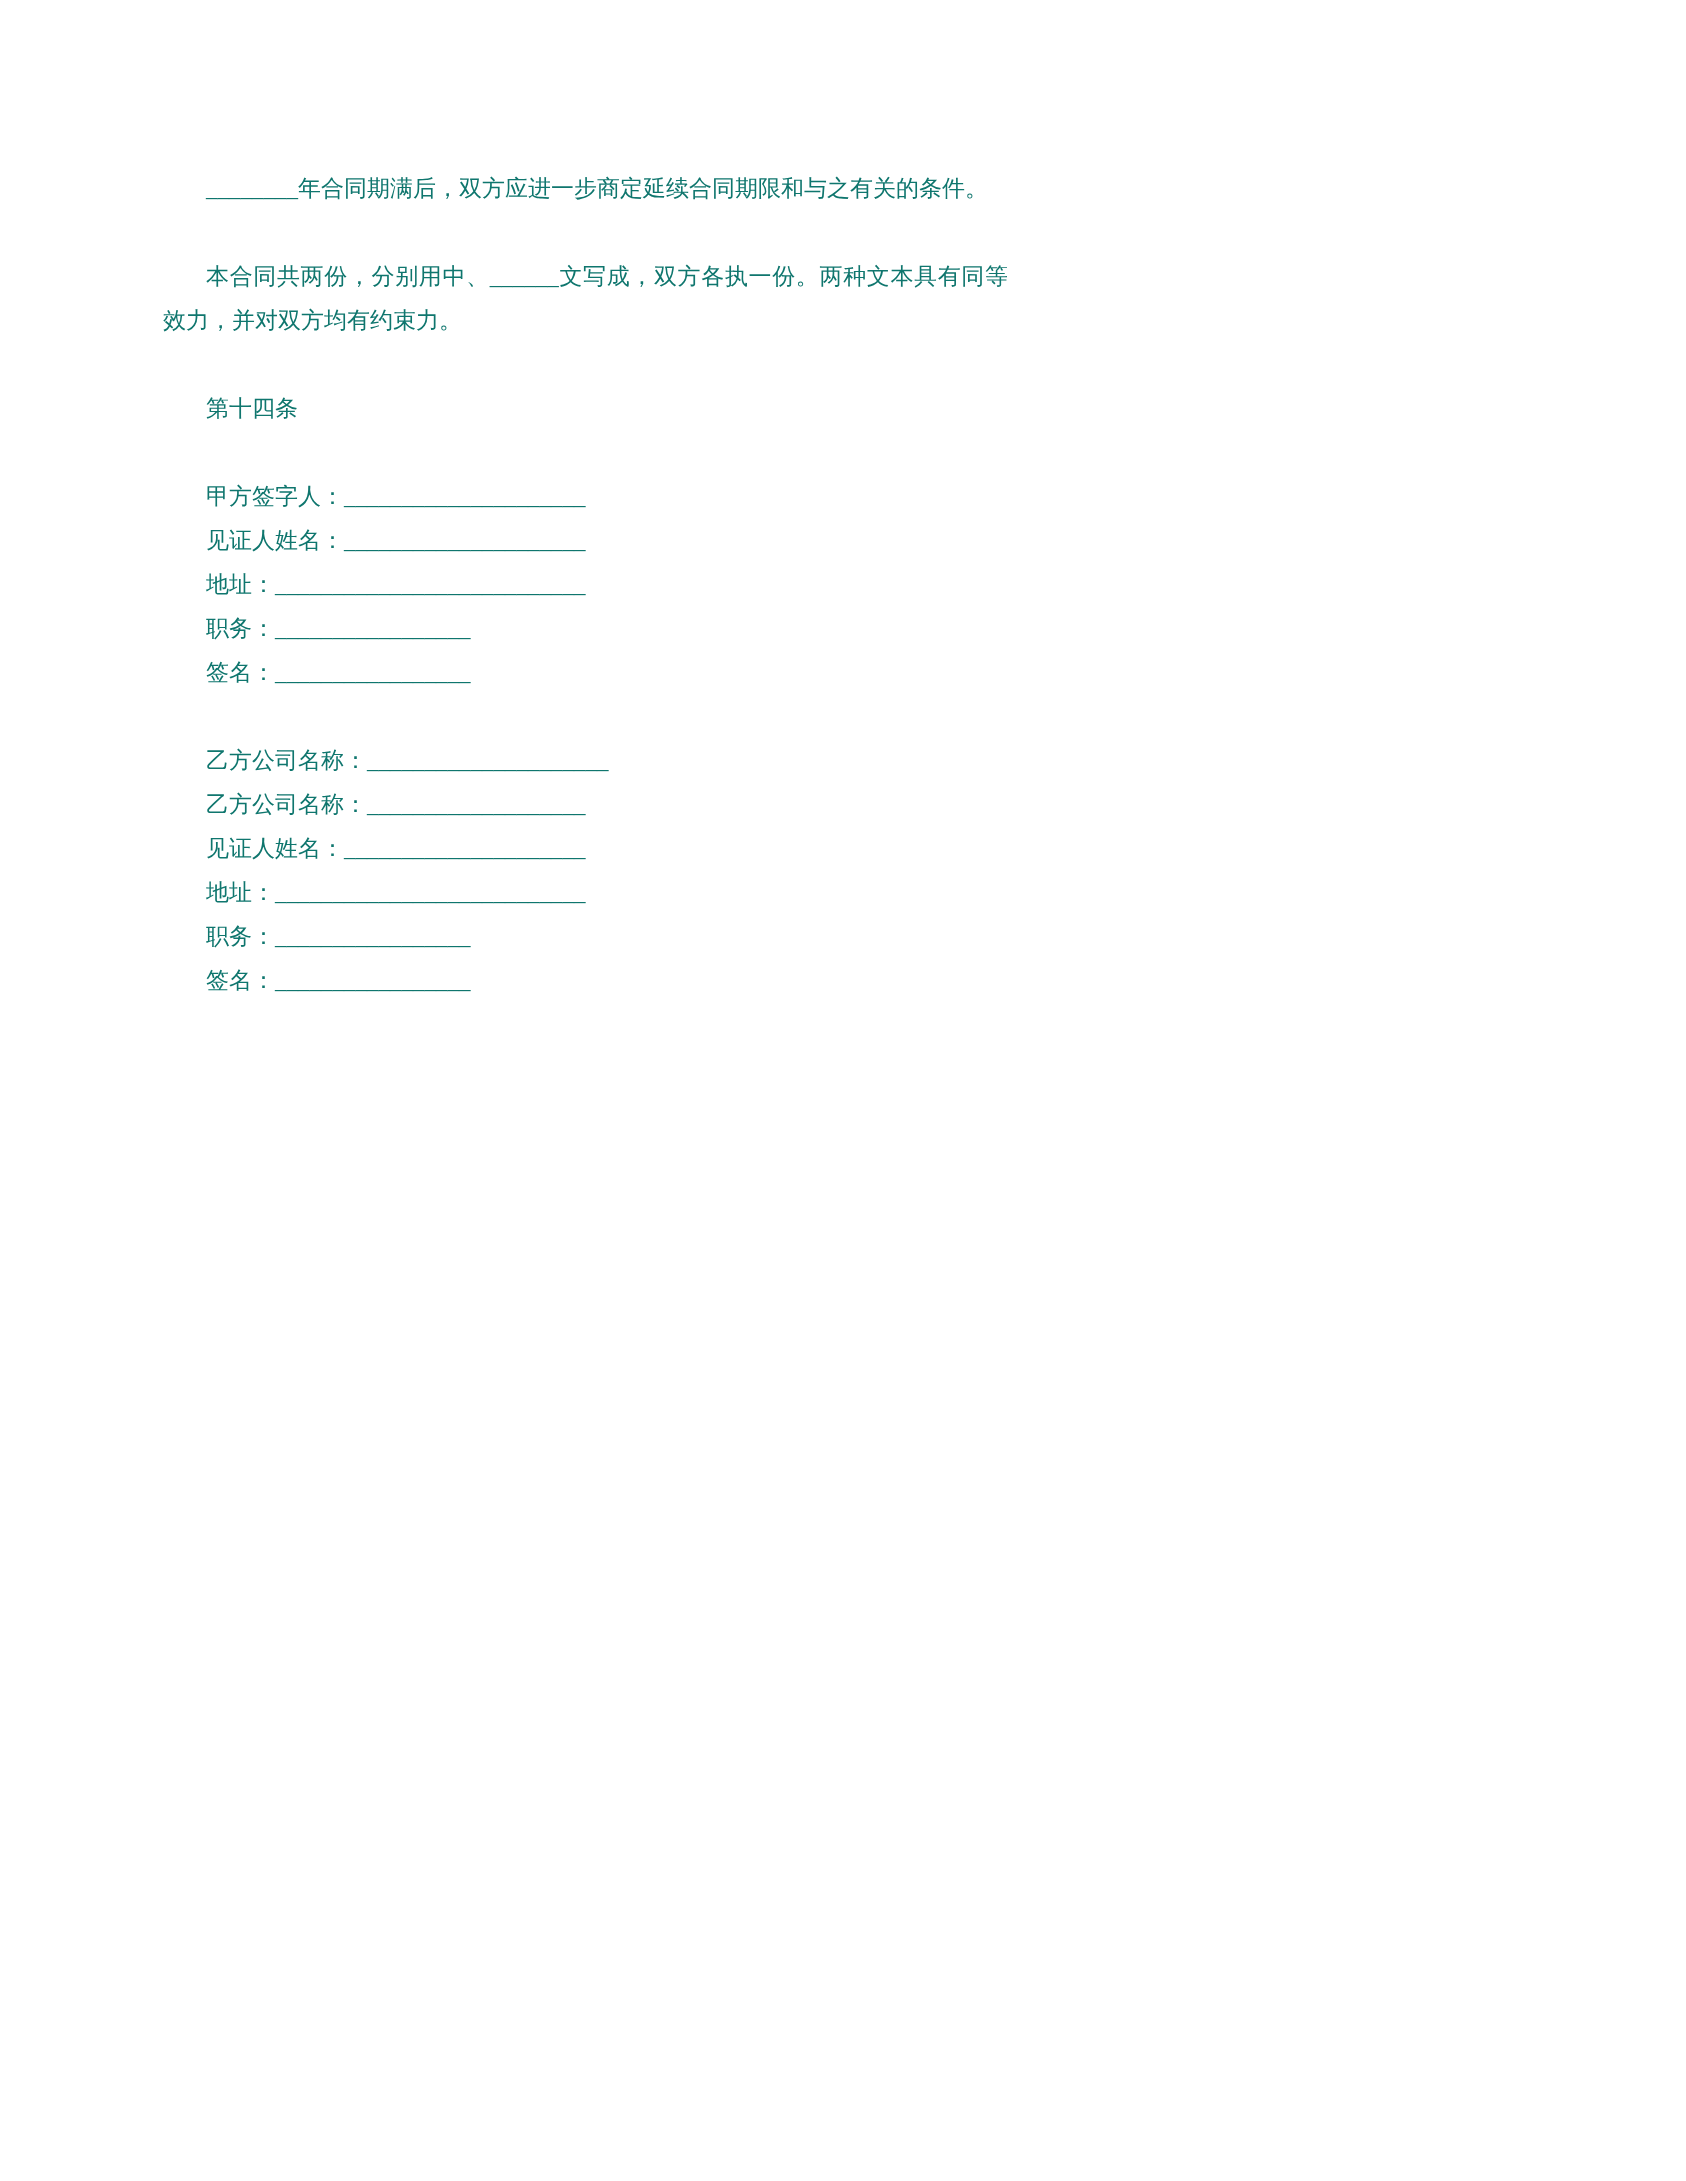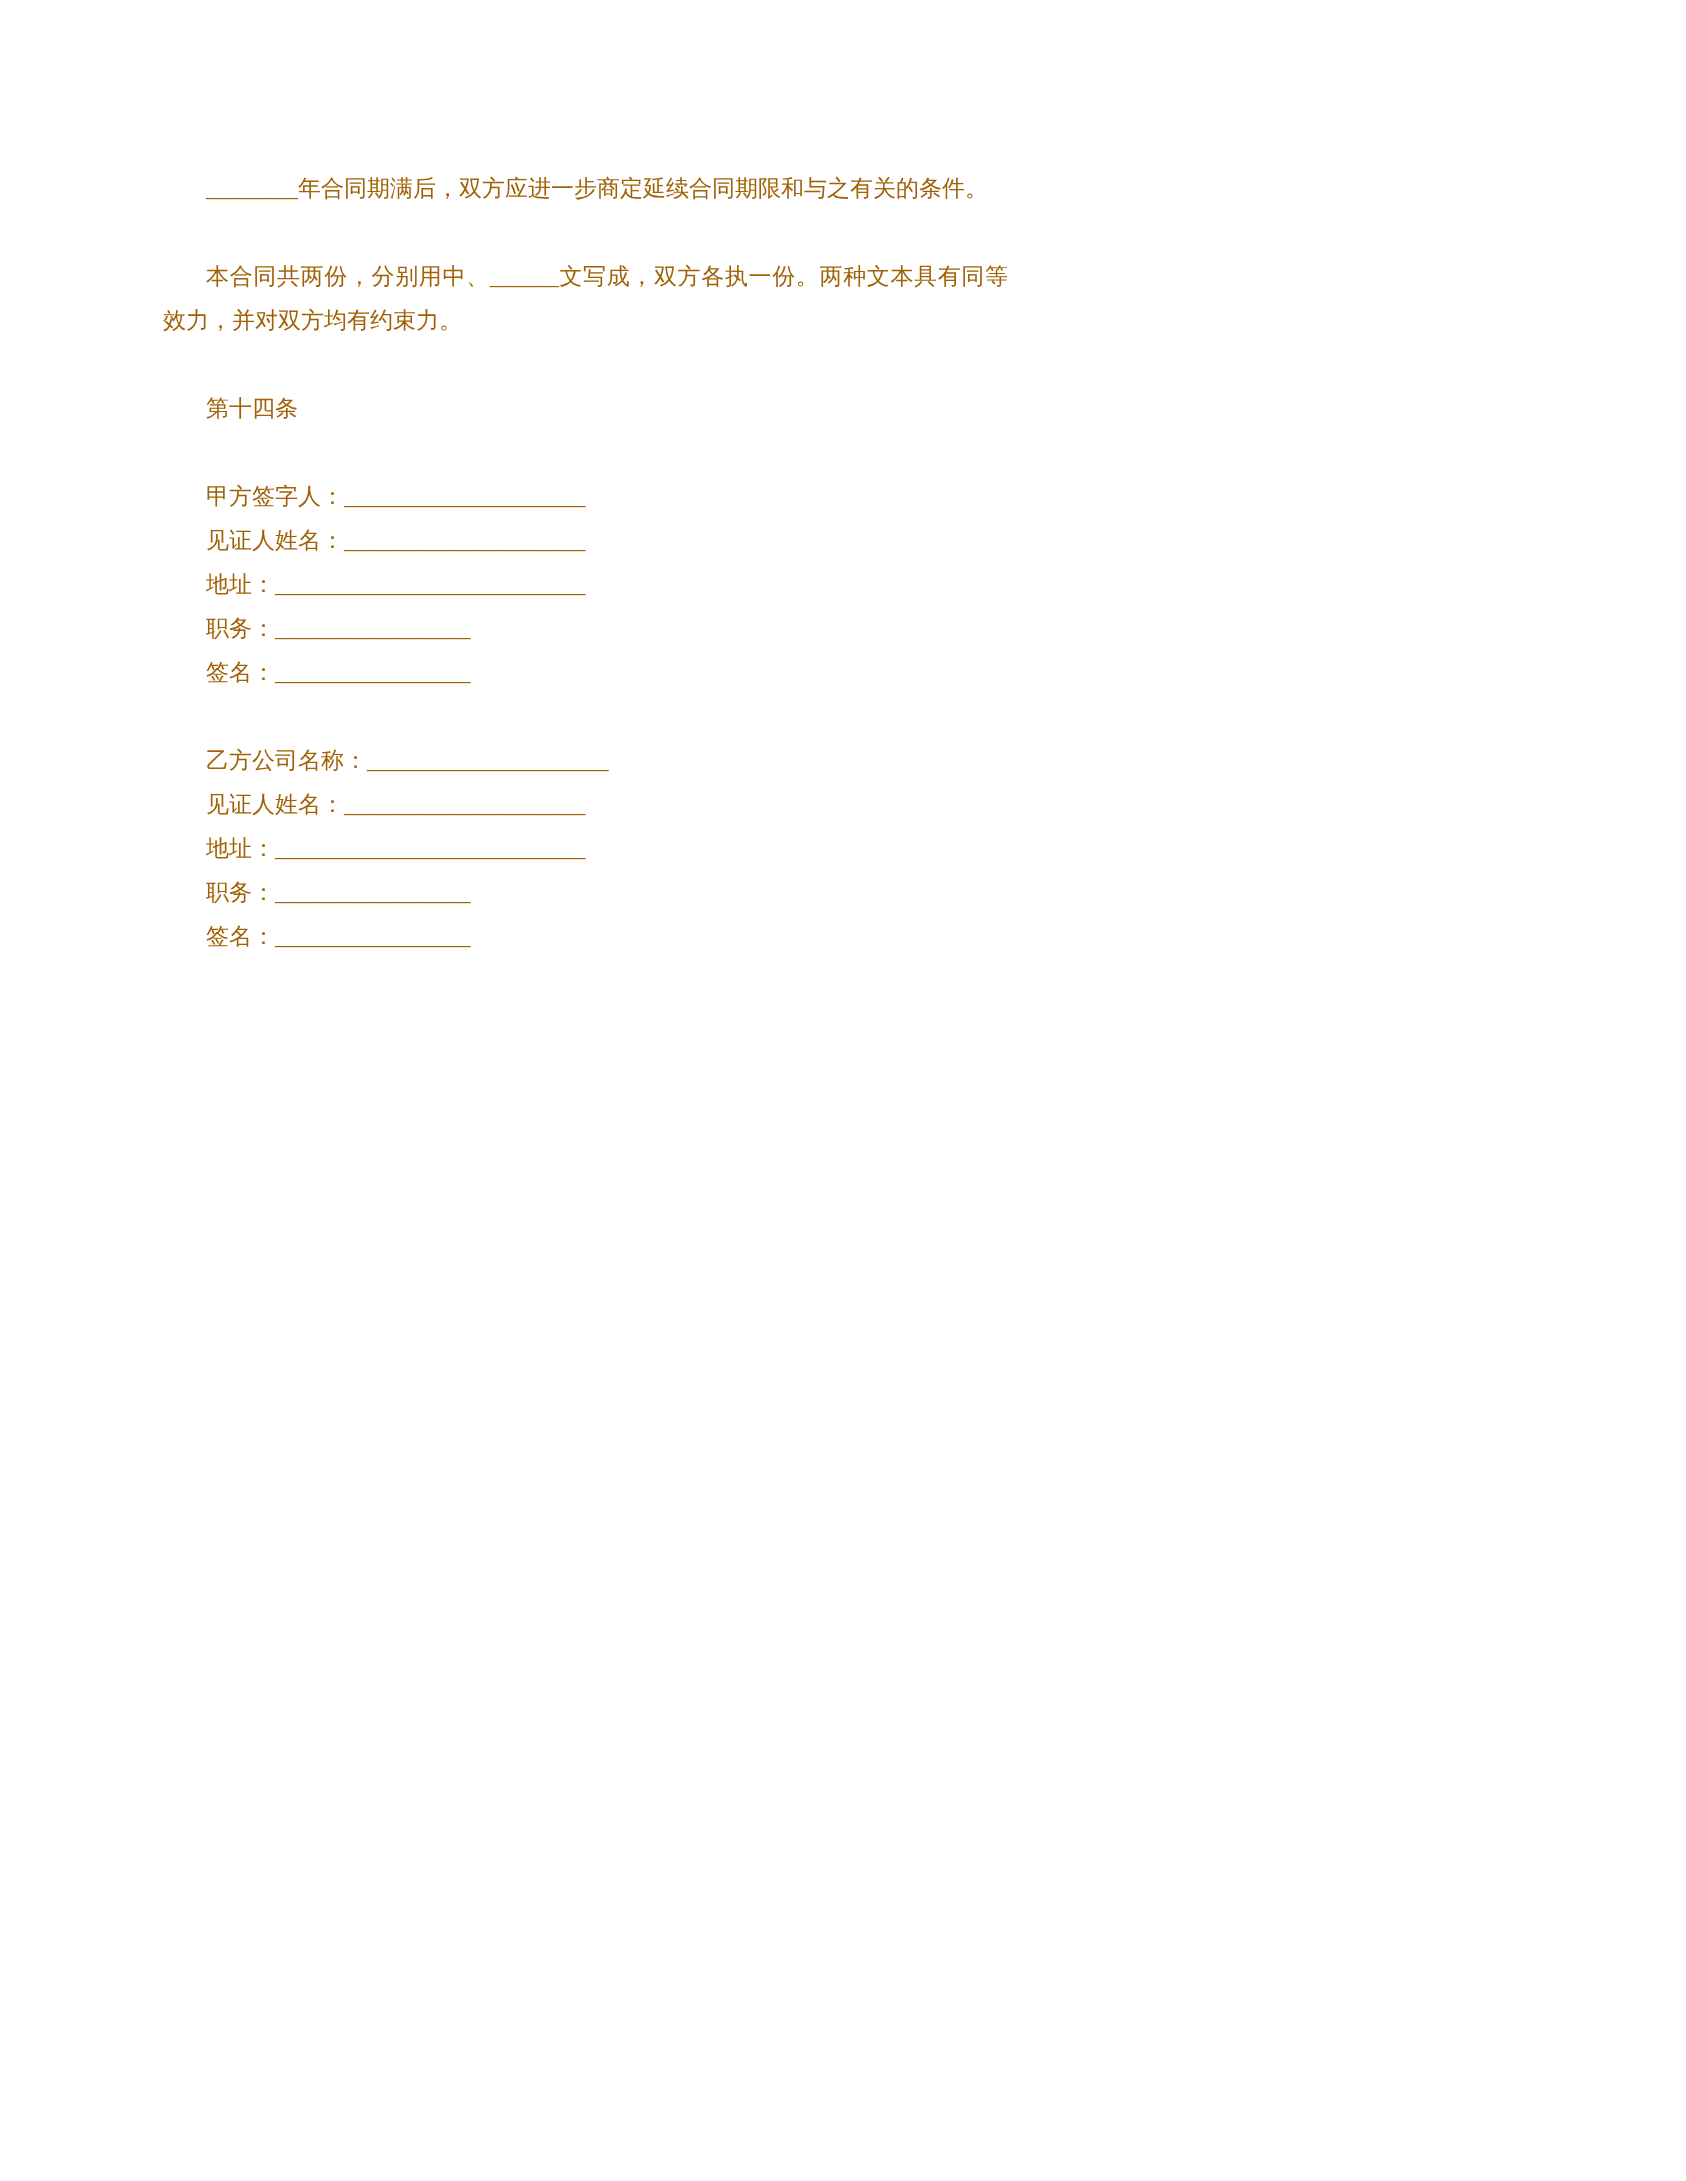--- a/index.html
+++ b/index.html
@@ -9,21 +9,21 @@
   }
   .page {
     position: relative;
     width: 1686px;
     height: 2182px;
     background: #ffffff;
     box-sizing: border-box;
     padding: 167px 0 0 163px;
     font-family: "Liberation Serif", "DejaVu Serif", serif;
     font-size: 23px;
-    color: #a16207;
+    color: #0f766e;
     overflow: hidden;
   }
   .content {
     width: 845px;
   }
   .para {
     margin: 0 0 44px 0;
     line-height: 44px;
     text-align: justify;
   }
@@ -56,20 +56,21 @@
     <div class="sig-block">
       <p class="sig-line">甲方签字人：_____________________</p>
       <p class="sig-line">见证人姓名：_____________________</p>
       <p class="sig-line">地址：___________________________</p>
       <p class="sig-line">职务：_________________</p>
       <p class="sig-line">签名：_________________</p>
     </div>
 
     <div class="sig-block">
       <p class="sig-line">乙方公司名称：_____________________</p>
+      <p class="sig-line">乙方公司名称：___________________</p>
       <p class="sig-line">见证人姓名：_____________________</p>
       <p class="sig-line">地址：___________________________</p>
       <p class="sig-line">职务：_________________</p>
       <p class="sig-line">签名：_________________</p>
     </div>
 
   </div>
 </div>
 
 

